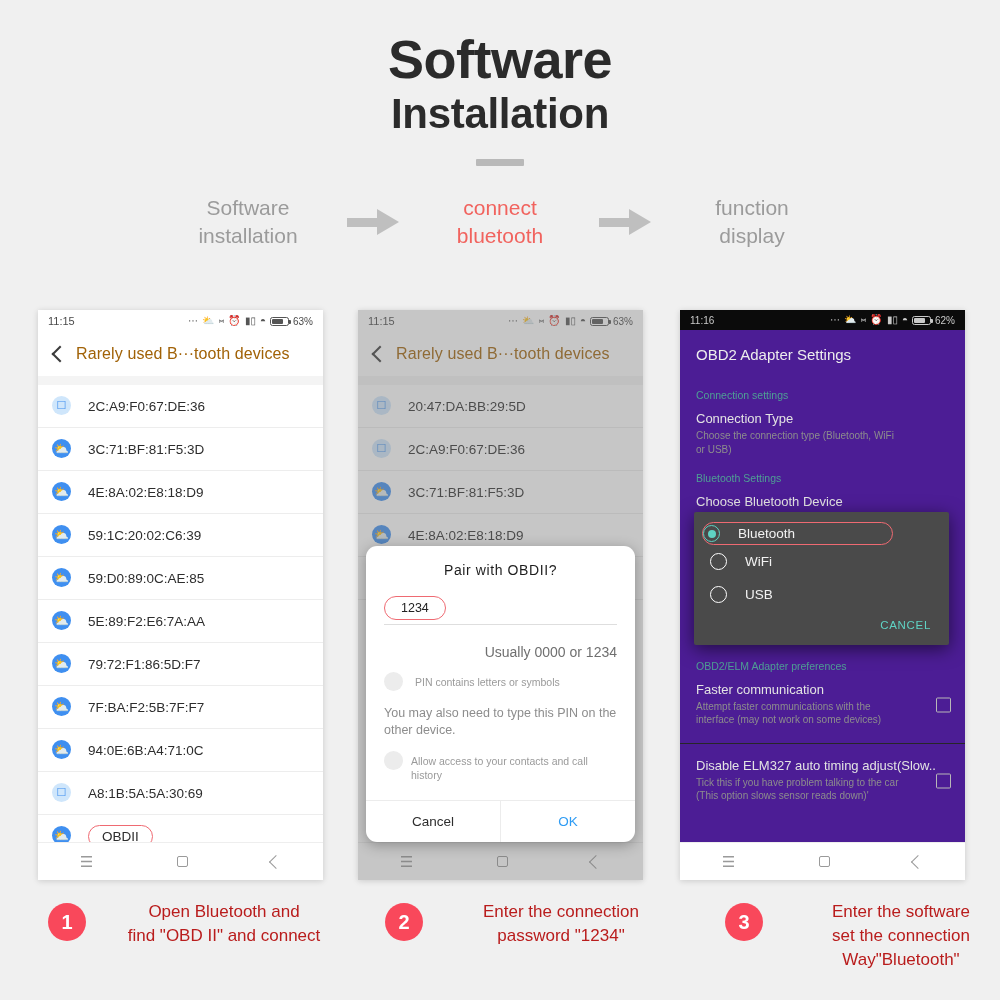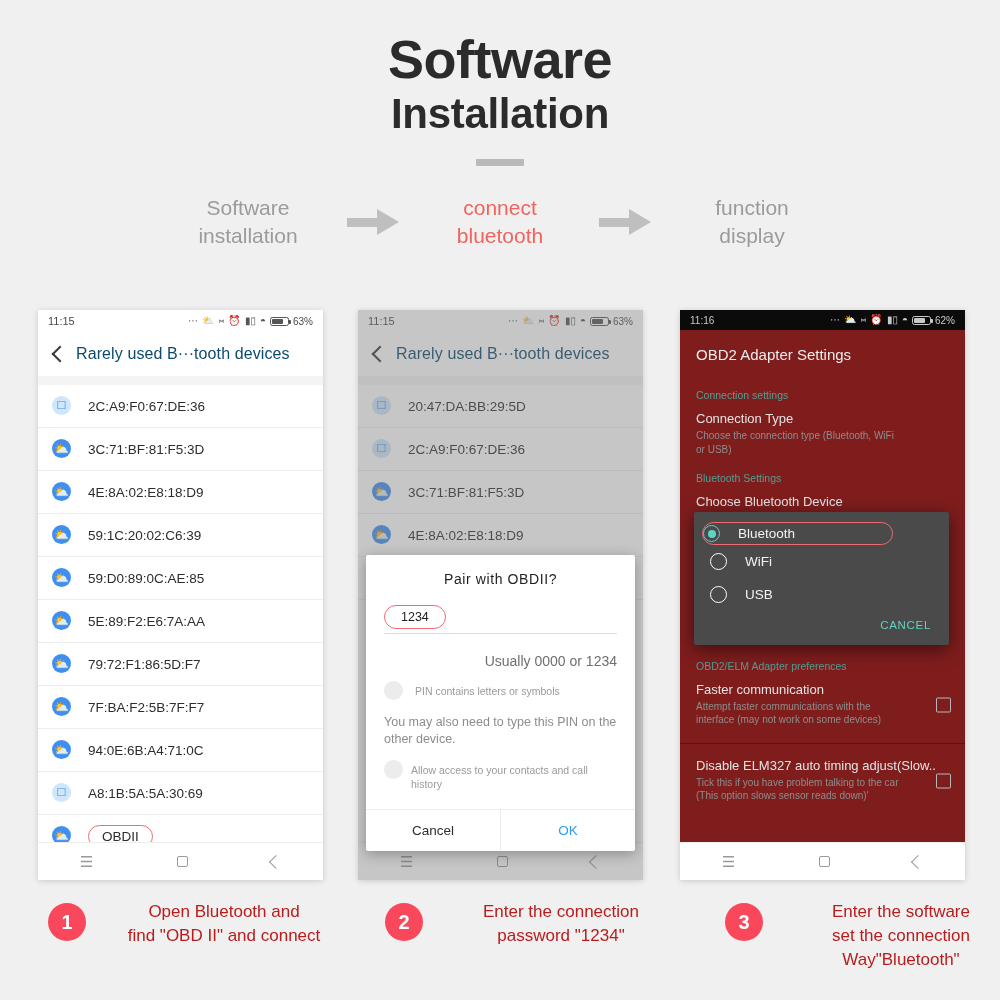--- a/index.html
+++ b/index.html
@@ -87,21 +87,21 @@
   }
   .chev-back {
     width: 20px; height: 20px; position: relative; flex: none; margin-right: 8px;
   }
   .chev-back::before {
     content:""; position:absolute; left:6px; top:4px;
     width: 10px; height: 10px;
     border-left: 2px solid #3b3b3b; border-bottom: 2px solid #3b3b3b;
     transform: rotate(45deg);
   }
-  .appbar-title { font-size: 16px; color: #0c4a6e; font-weight: 400; letter-spacing: .1px; }
+  .appbar-title { font-size: 16px; color: #a16207; font-weight: 400; letter-spacing: .1px; }
 
   .list-top-pad { height: 9px; background: #f4f4f4; }
 
   .row {
     height: 43px; display: flex; align-items: center;
     padding-left: 14px; border-bottom: 1px solid #ededed;
     background: #fff;
   }
   .row-ico { width: 20px; height: 20px; flex: none; margin-right: 16px; position: relative; }
   .ico-bt-solid {
@@ -138,22 +138,22 @@
   .nv-sq { width: 11px; height: 11px; border: 1.8px solid #9a9a9a; border-radius: 2px; }
   .nv-ch { width: 10px; height: 10px; border-left: 1.8px solid #9a9a9a; border-bottom: 1.8px solid #9a9a9a; transform: rotate(45deg); }
 
   
   .scrim {
     position: absolute; inset: 0; background: rgba(120,120,120,0.42);
     pointer-events: none;
   }
   
   .pair-dlg {
-    position: absolute; left: 8px; right: 8px; top: 245px;
-    background: #fff; border-radius: 2px;
+    position: absolute; left: 8px; right: 8px; top: 236px;
+    background: #fff; border-radius: 11px;
     box-shadow: 0 3px 14px rgba(0,0,0,0.3);
     padding: 16px 0 0;
   }
   .pair-title {
     text-align: center; font-size: 14px; color: #1e1e1e;
     letter-spacing: .6px; padding-bottom: 18px;
   }
   .pin-wrap { padding: 0 18px; }
   .pin-field {
     border-bottom: 1.3px solid #dedede; padding-bottom: 4px;
@@ -173,21 +173,21 @@
     display: flex; border-top: 1px solid #ececec; margin-top: 18px;
   }
   .pair-btn {
     flex: 1; text-align: center; padding: 13px 0;
     font-size: 13.5px; color: #2d2d2d;
   }
   .pair-btn.ok { color: #2f9cf4; }
   .pair-div { width: 1px; background: #ececec; }
 
   
-  .dark { background: #7f1d1d; color: #e6e6e6; height: 100%; position: relative; }
+  .dark { background: #4c1d95; color: #e6e6e6; height: 100%; position: relative; }
   .sb-dark {
     height: 20px; display: flex; align-items: center; justify-content: space-between;
     padding: 0 10px; font-size: 10px; color: #c9c9c9; background: #0b0b0b;
   }
   .sb-dark .batt { border-color: #c9c9c9; }
   .sb-dark .batt::after { background: #c9c9c9; }
   .sb-dark .batt span { background: #c9c9c9; }
   .sb-dark .sb-ico { color: #c9c9c9; }
   .d-title { font-size: 15px; color: #ededed; padding: 16px 16px 20px; }
   .d-section { font-size: 10.5px; color: #4f9f95; padding: 6px 16px 2px; }

